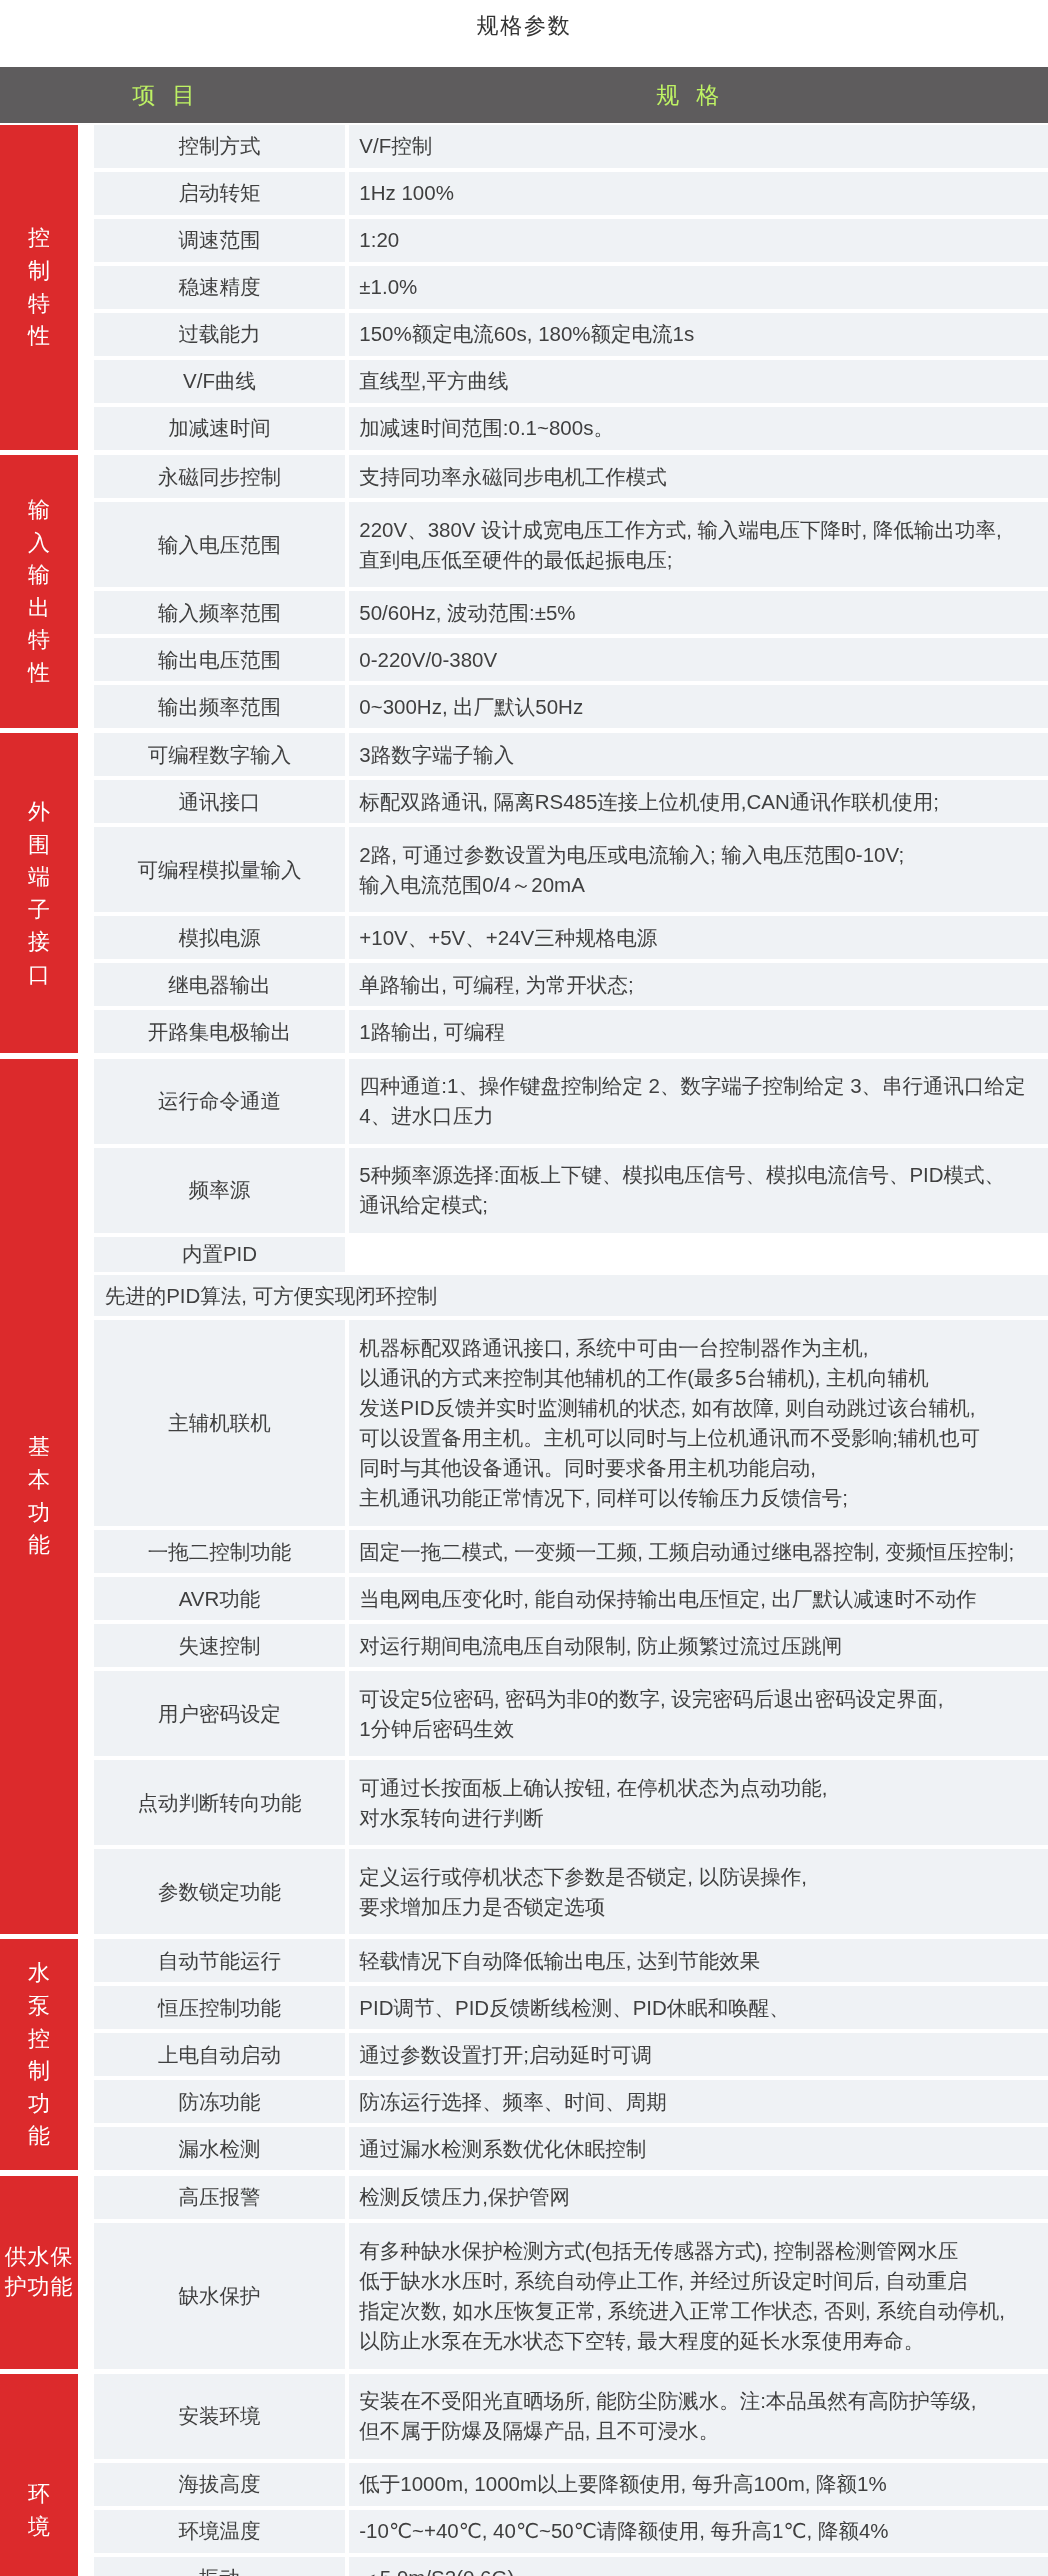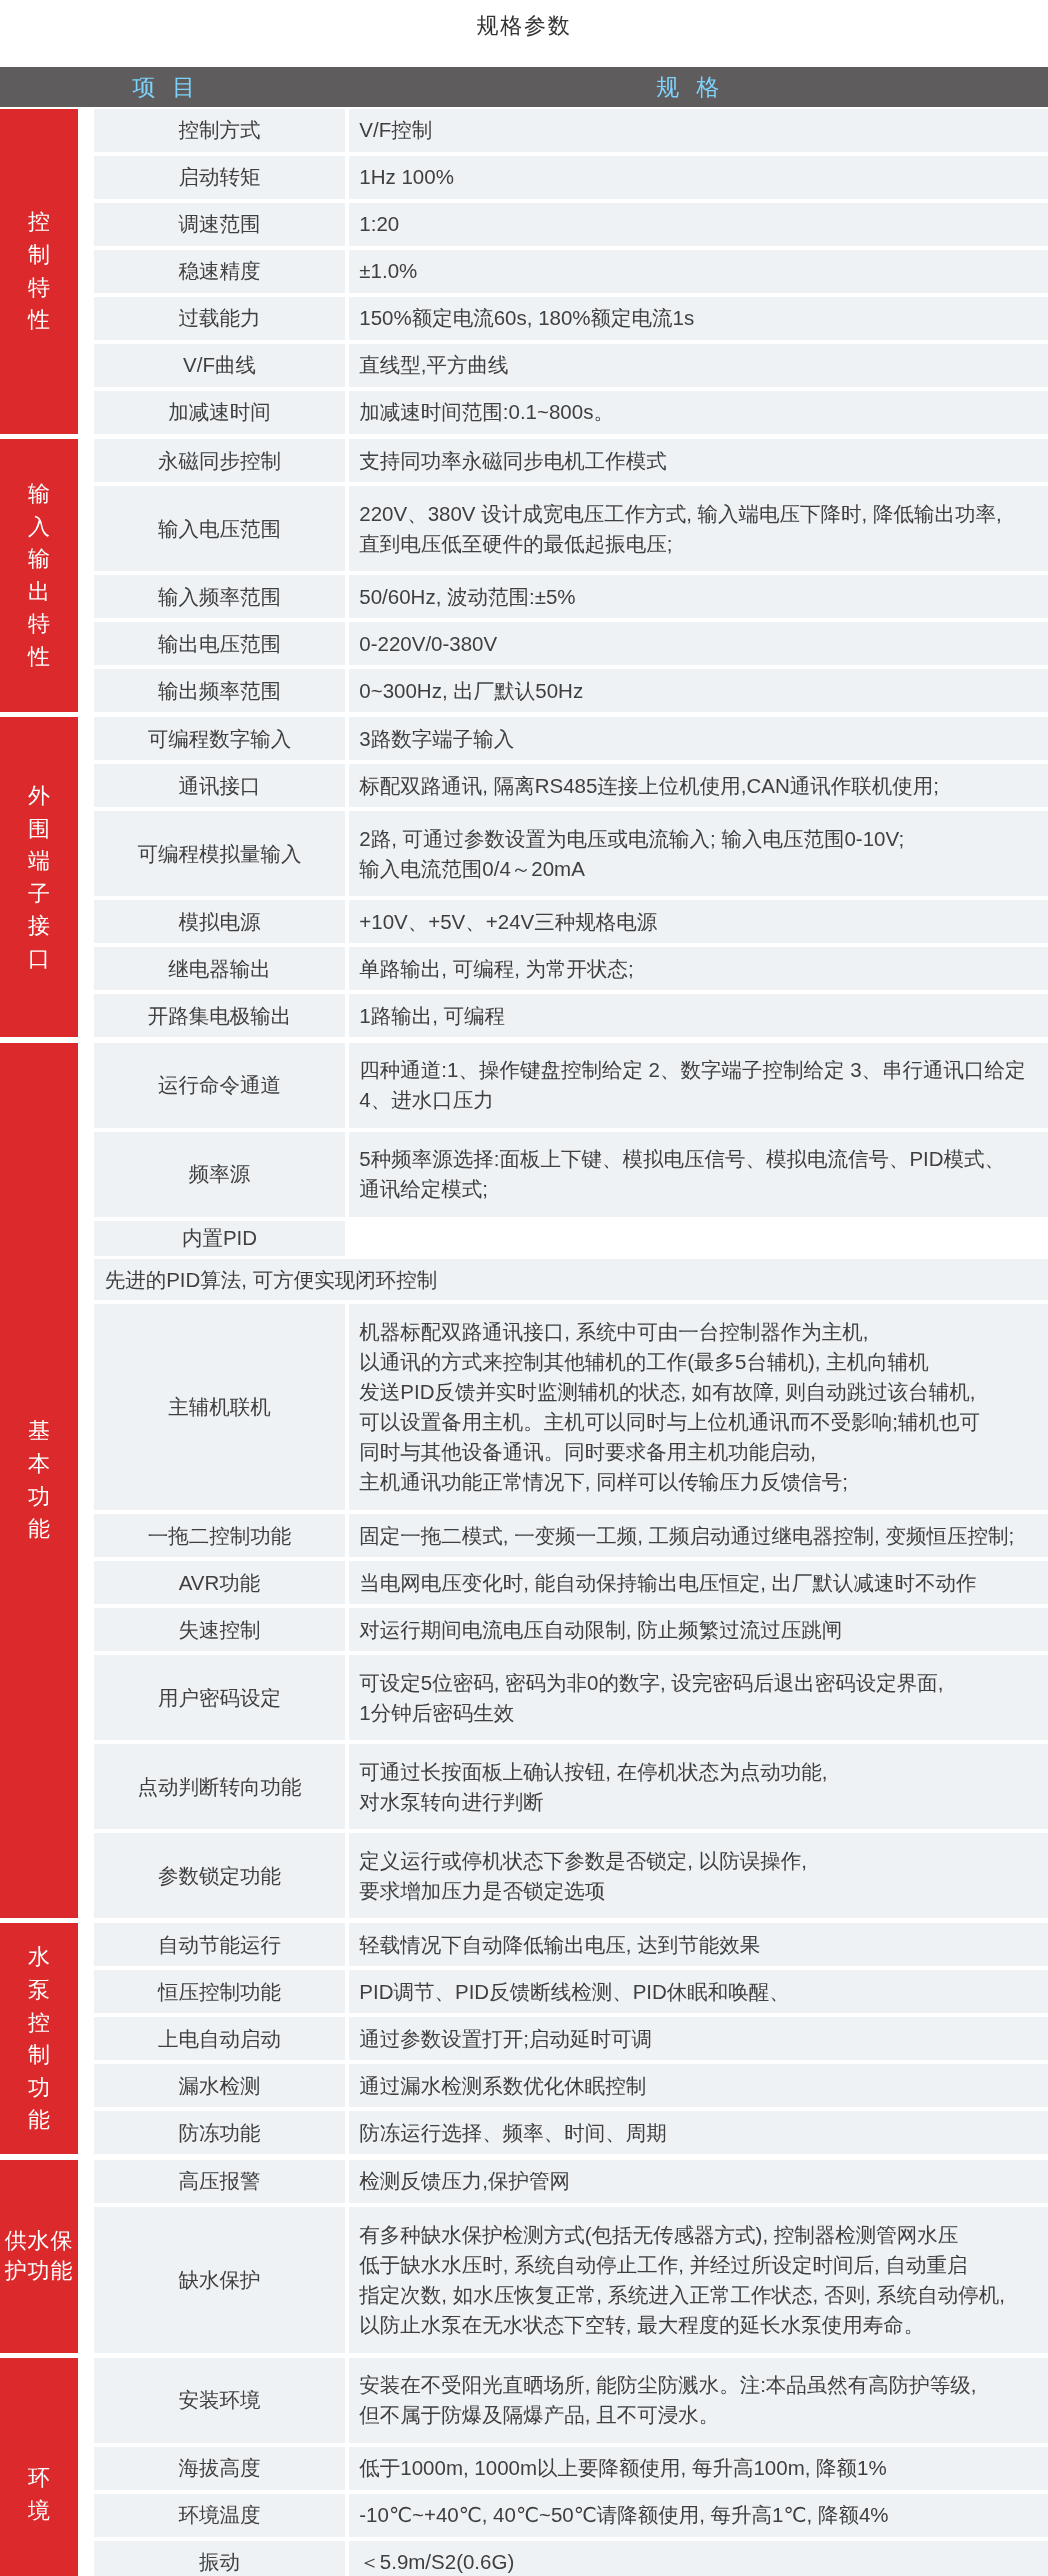--- a/index.html
+++ b/index.html
@@ -17,23 +17,23 @@
     background:#ffffff;
   }
   .page-title{
     font-size:22px;
     color:#333333;
     letter-spacing:1.8px;
     line-height:34px;
   }
   .header-row{
     display:flex;
-    height:40px;
+    height:56px;
     background:#5e5c5d;
-    color:#7dd3fc;
+    color:#bef264;
     font-size:23px;
   }
   .header-cell{
     display:flex;
     align-items:center;
     justify-content:center;
     letter-spacing:5.3px;
   }
   .header-cell.item{width:333px;}
   .header-cell.spec{flex:1;}
@@ -346,29 +346,29 @@
             <div class="spec-line">PID调节、PID反馈断线检测、PID休眠和唤醒、</div>
           </div>
         </div>
         <div class="row" style="min-height: 43px;">
           <div class="cell-item">上电自动启动</div>
           <div class="cell-spec">
             <div class="spec-line">通过参数设置打开;启动延时可调</div>
           </div>
         </div>
         <div class="row" style="min-height: 43px;">
+          <div class="cell-item">防冻功能</div>
+          <div class="cell-spec">
+            <div class="spec-line">防冻运行选择、频率、时间、周期</div>
+          </div>
+        </div>
+        <div class="row" style="min-height: 43px;">
           <div class="cell-item">漏水检测</div>
           <div class="cell-spec">
             <div class="spec-line">通过漏水检测系数优化休眠控制</div>
-          </div>
-        </div>
-        <div class="row" style="min-height: 43px;">
-          <div class="cell-item">防冻功能</div>
-          <div class="cell-spec">
-            <div class="spec-line">防冻运行选择、频率、时间、周期</div>
           </div>
         </div>
       </div>
     </div>
     <div class="section">
       <div class="side">
         <div class="label-line">供水保</div>
         <div class="label-line">护功能</div>
       </div>
       <div class="rows">

